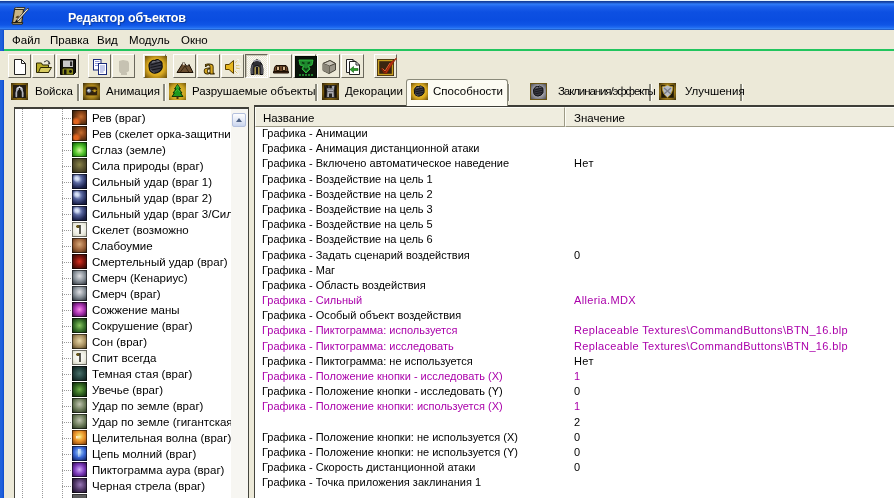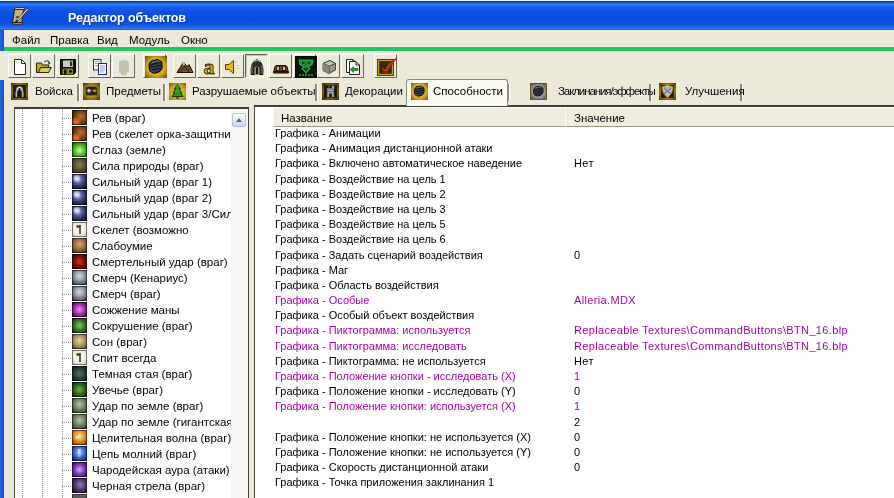--- a/index.html
+++ b/index.html
@@ -14,21 +14,21 @@
 #titleicon { position:absolute; left:10px; top:6px; }
 #titletext { position:absolute; left:32px; top:11px; color:#fff; font-size:12.5px; font-weight:bold;
   text-shadow:1px 1px 1px #0A3A9A; letter-spacing:-0.1px;margin-left:36px; }
 
 
 #lborder { position:absolute; left:0; top:30px; width:4px; height:468px;
   background:linear-gradient(to right,#2163D6 0,#1F60E0 2px,#0D4CC8 4px); }
 
 
 #menubar { position:absolute; left:4px; top:30px; width:890px; height:21px; background:#ECE9D8;
-  border-bottom:4px solid #22c55e; box-shadow:0 1px 0 #B8B4A4;padding-left:20px; }
+  border-bottom:2px solid #22c55e; box-shadow:0 1px 0 #B8B4A4;padding-left:20px; }
 .mitem { position:absolute; top:4px; font-size:11.5px; color:#000; }
 
 
 #toolbar { position:absolute; left:0px; top:51px; width:894px; height:29px; background:#ECE9D8; }
 .tbtn { position:absolute; top:3px; width:23px; height:24px; background:#ECE9D8;
   border:1px solid; border-color:#FFFFFF #6a685c #6a685c #FFFFFF; }
 .tbtn.pressed { border-color:#6a685c #FFFFFF #FFFFFF #6a685c; background:#FBFAF6;
   background-image:linear-gradient(45deg,#E8E5D4 25%,transparent 25%,transparent 75%,#E8E5D4 75%),linear-gradient(45deg,#E8E5D4 25%,transparent 25%,transparent 75%,#E8E5D4 75%);
   background-size:2px 2px; background-position:0 0,1px 1px; box-shadow:inset 1px 1px 0 #c8c4b4; }
 .tbtn svg { position:absolute; left:2px; top:3px; }
@@ -62,21 +62,21 @@
 
 
 #rpanel { position:absolute; left:254px; top:105px; width:640px; height:393px;
   background:#fff; border-left:1px solid #45453E; border-top:2px solid #3E3E38; }
 .hseg { position:absolute; top:0px; height:20px; background:#EFEDDF;
   border-top:1px solid #FDFDF6; border-left:1px solid #FDFDF6;
   border-right:1px solid #9D9A86; border-bottom:1px solid #9D9A86; }
 .hseg span { position:absolute; top:4px; left:7px; font-size:11.5px; color:#000; }
 #rrows { position:absolute; left:0; top:19px; width:100%; }
 .rrow { position:relative; height:15.2px; }
-.rname { position:absolute; left:7px; top:1px; font-size:11px; white-space:nowrap;margin-left:13px; }
+.rname { position:absolute; left:7px; top:1px; font-size:11px; white-space:nowrap; }
 .rval  { position:absolute; left:319px; top:1px; font-size:11px; letter-spacing:0.35px; white-space:nowrap; }
 .mg { color:#AA00AA; }
 </style>
 </head>
 <body>
 
 <div id="titlebar">
   <svg id="titleicon" width="22" height="20" viewBox="0 0 22 20">
     <path d="M2.5 16.5 L4.5 3.5 L13.5 3.5 L11.8 16.5 Z" fill="#C9B584" stroke="#26200f" stroke-width="1.1"></path>
     <path d="M4.5 3.5 Q3.8 1.6 6.5 1.6 L14.8 1.6 Q15.8 2.6 13.5 3.5 Z" fill="#E4D8B8" stroke="#26200f" stroke-width="0.9"></path>
@@ -253,21 +253,21 @@
             <stop offset="0.5" stop-color="#A8821a"></stop>
             <stop offset="1" stop-color="#2a2008"></stop>
           </radialGradient>
           <rect width="17" height="17" fill="url(#tgC)"></rect>
           <path d="M2.5 5.5 Q2.5 3.5 5 3.5 L12 3.5 Q14.5 3.5 14.5 5.5 L14.5 12.5 L2.5 12.5 Z" fill="#33220c" stroke="#8a6a14" stroke-width="0.9"></path>
           <path d="M2.5 7.5 L14.5 7.5" stroke="#8a6a14" stroke-width="0.9"></path>
           <circle cx="6" cy="7.8" r="2.4" fill="#a8aeb6" stroke="#222"></circle>
           <circle cx="5.4" cy="7.2" r="0.8" fill="#e8ecf2"></circle>
           <rect x="10.5" y="6.5" width="2.2" height="2.6" fill="#C8A020"></rect>
         </svg></div>
-      <div class="ttext" style="left:23px;">Предметы</div>
+      <div class="ttext" style="left:23px;">Анимация</div>
     </div>
     <div class="ttab" style="left:169px; z-index:1">
       <div class="ticon"><svg width="17" height="17" viewBox="0 0 17 17">
           <radialGradient id="tgT" cx="0.5" cy="0.55" r="0.75">
             <stop offset="0" stop-color="#F0D040"></stop>
             <stop offset="0.6" stop-color="#C8A020"></stop>
             <stop offset="1" stop-color="#6a5008"></stop>
           </radialGradient>
           <rect width="17" height="17" fill="url(#tgT)"></rect>
           <path d="M8.5 1.5 L11.5 6 L10 6 L13 10 L11.5 10 L14 13.5 L3 13.5 L5.5 10 L4 10 L7 6 L5.5 6 Z" fill="#1f9a1f" stroke="#052a05" stroke-width="0.9"></path>
@@ -448,39 +448,39 @@
         <div class="ttxt">Целительная волна (враг)</div>
       </div>
       <div class="trow" style="top:337px">
         <div class="hdot" style="left:47px; top:8px"></div>
         <div class="ticn" style="background:linear-gradient(110deg, rgba(240,248,255,0.85), rgba(240,248,255,0)) 6px 3px/3px 8px no-repeat, radial-gradient(circle at 50% 42%, #a8d8f8 0%, #3a68d8 45%, #0c1c58 90%);"></div>
         <div class="ttxt">Цепь молний  (враг)</div>
       </div>
       <div class="trow" style="top:353px">
         <div class="hdot" style="left:47px; top:8px"></div>
         <div class="ticn" style="background:radial-gradient(circle at 50% 50%, #d0a8f8 0%, #7a38b8 48%, #260a42 95%);"></div>
-        <div class="ttxt">Чародейская аура (атаки)</div>
+        <div class="ttxt">Пиктограмма аура (враг)</div>
       </div>
       <div class="trow" style="top:369px">
         <div class="hdot" style="left:47px; top:8px"></div>
         <div class="ticn" style="background:radial-gradient(circle at 55% 45%, #9a78b8 0%, #4a3260 50%, #120a1c 95%);"></div>
         <div class="ttxt">Черная стрела (враг)</div>
       </div>
       <div class="trow" style="top:385px">
         <div class="ticn" style="background:linear-gradient(#666,#333);"></div>
         <div class="ttxt"></div>
       </div>
     </div>
   <div id="vscroll">
       <div id="sbup"></div>
     </div>
 </div>
 
 <div id="rpanel">
-  <div class="hseg" style="left:0px; width:310px;margin-left:18px;">
+  <div class="hseg" style="left:0px; width:310px;">
       <span>Название</span>
     </div>
   <div class="hseg" style="left:310px; width:330px;">
       <span style="left:8px">Значение</span>
     </div>
   <div id="rrows">
       <div class="rrow">
         <div class="rname">Графика - Анимации</div>
         <div class="rval"></div>
       </div>
@@ -518,21 +518,21 @@
       </div>
       <div class="rrow">
         <div class="rname">Графика - Маг</div>
         <div class="rval"></div>
       </div>
       <div class="rrow">
         <div class="rname">Графика - Область воздействия</div>
         <div class="rval"></div>
       </div>
       <div class="rrow">
-        <div class="rname mg">Графика - Особые</div>
+        <div class="rname mg">Графика - Сильный</div>
         <div class="rval mg">Alleria.MDX</div>
       </div>
       <div class="rrow">
         <div class="rname">Графика - Особый объект воздействия</div>
         <div class="rval"></div>
       </div>
       <div class="rrow">
         <div class="rname mg">Графика - Пиктограмма: используется</div>
         <div class="rval mg">Replaceable Textures\CommandButtons\BTN_16.blp</div>
       </div>

